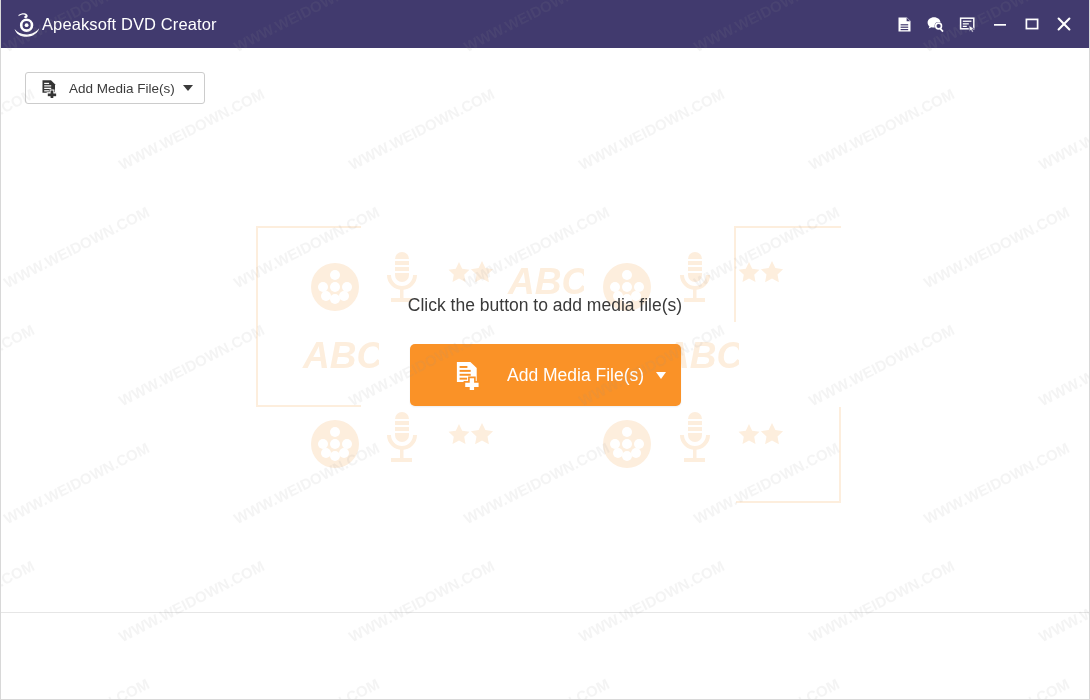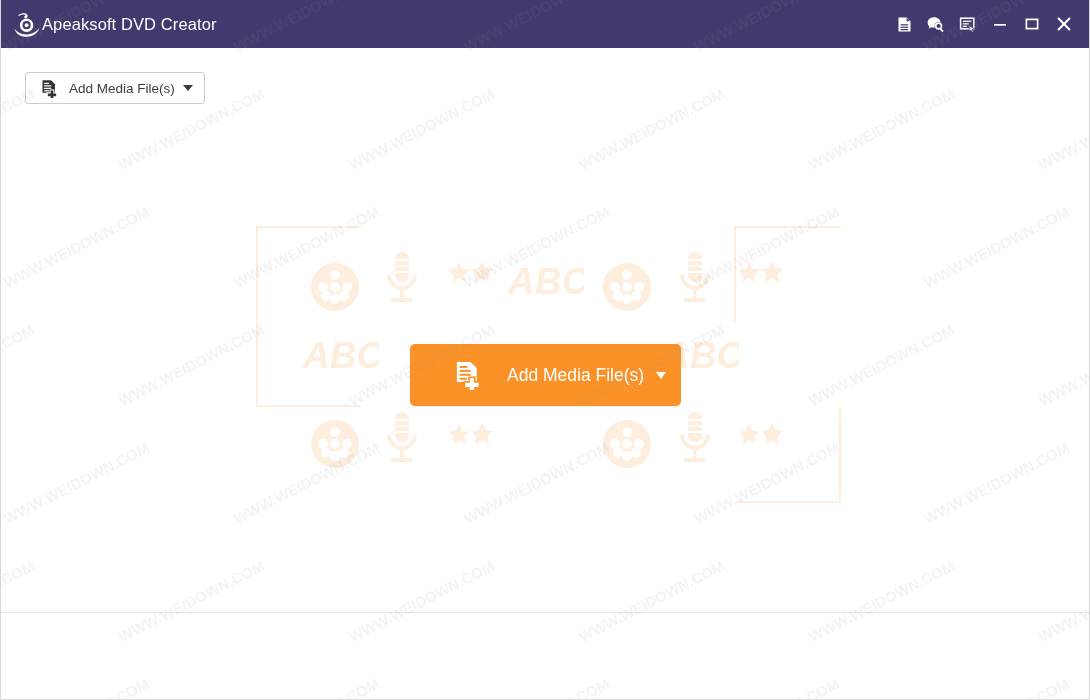--- a/index.html
+++ b/index.html
@@ -322,20 +322,21 @@
     </div>
     <div class="bracket" style="left:255px;top:297px">
       <i class="h" style="left:0;bottom:0;width:105px"></i>
       <i class="v" style="left:0;bottom:0;height:96px"></i>
     </div>
     <div class="bracket" style="left:735px;top:297px;width:105px;height:96px">
       <i class="h" style="left:0;bottom:0;width:105px"></i>
       <i class="v" style="right:0;bottom:0;height:96px"></i>
     </div>
 
+    <div id="hint">Click the button to add media file(s)</div>
 
     <div id="add-media-big">
       <svg class="ic" viewBox="0 0 20 20">
         <path d="M2.6 1.4h9.0l4.2 4.0v9.2H2.6z" fill="#fff"></path>
         <rect x="4.4" y="4.0" width="5.2" height="1.3" fill="#fa9227"></rect>
         <rect x="4.4" y="6.6" width="7.4" height="1.3" fill="#fa9227"></rect>
         <rect x="4.4" y="9.2" width="7.4" height="1.3" fill="#fa9227"></rect>
         <rect x="4.4" y="11.8" width="5.0" height="1.3" fill="#fa9227"></rect>
         <path d="M10.6 11.6h4.0v3.0h3.0v4.0h-3.0v3.0h-4.0v-3.0h-3.0v-4.0h3.0z" fill="#fff" stroke="#fa9227" stroke-width="1.1"></path>
       </svg>

